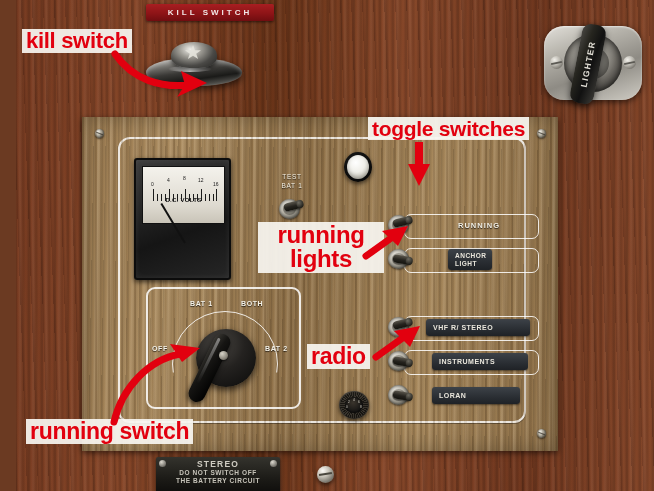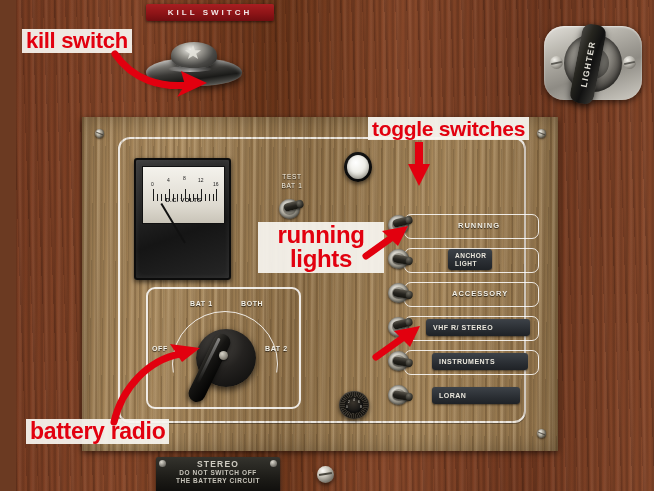--- a/index.html
+++ b/index.html
@@ -392,28 +392,20 @@
       <div class="sw-plate" style="left:56px;width:44px;height:21px;top:3px;flex-direction:column;justify-content:center;align-items:flex-start;">
         <div class="pt" style="font-size:6.5px;">ANCHOR
 LIGHT</div>
       </div>
       <div class="toggle dn sw-toggle">
         <div class="bezel"></div>
         <div class="lever"></div>
       </div>
     </div>
 
-    <div class="sw-row" style="top:102px;">
-      <div class="sw-frame"></div>
-      <div class="sw-text" style="left:60px;">ACCESSORY</div>
-      <div class="toggle dn sw-toggle">
-        <div class="bezel"></div>
-        <div class="lever"></div>
-      </div>
-    </div>
 
     <div class="sw-row" style="top:136px;">
       <div class="sw-frame"></div>
       <div class="sw-plate" style="left:34px;width:104px;">
         <div class="pt">VHF R/ STEREO</div>
       </div>
       <div class="toggle up sw-toggle">
         <div class="bezel"></div>
         <div class="lever"></div>
       </div>
@@ -484,24 +476,25 @@
     <path d="M11 44 L0 22 L22 22 Z" fill="#e2000f"></path>
   </svg>
 
   <div class="anno" id="anno-running">running
 lights</div>
   <svg class="arrow" style="left:348px;top:226px;width:48px;height:34px;" viewBox="0 0 48 34">
     <path d="M2 30 L30 10" stroke="#e2000f" stroke-width="7" fill="none" stroke-linecap="round"></path>
     <path d="M44 0 L18 5 L34 20 Z" fill="#e2000f"></path>
   </svg>
 
+  <div class="anno" id="anno-radio">radio</div>
   <svg class="arrow" style="left:358px;top:326px;width:52px;height:34px;" viewBox="0 0 52 34">
     <path d="M2 31 L30 11" stroke="#e2000f" stroke-width="7" fill="none" stroke-linecap="round"></path>
     <path d="M46 0 L20 5 L36 21 Z" fill="#e2000f"></path>
   </svg>
 
-  <div class="anno" id="anno-battery">battery radio</div>
+  <div class="anno" id="anno-battery">running switch</div>
   <svg class="arrow" style="left:92px;top:330px;width:96px;height:96px;" viewBox="0 0 96 96">
     <path d="M6 92 C 14 58, 40 30, 72 24" stroke="#e2000f" stroke-width="7" fill="none" stroke-linecap="round"></path>
     <path d="M92 18 L62 14 L74 32 Z" fill="#e2000f"></path>
   </svg>
 
 </div>
 
 </body></html>

